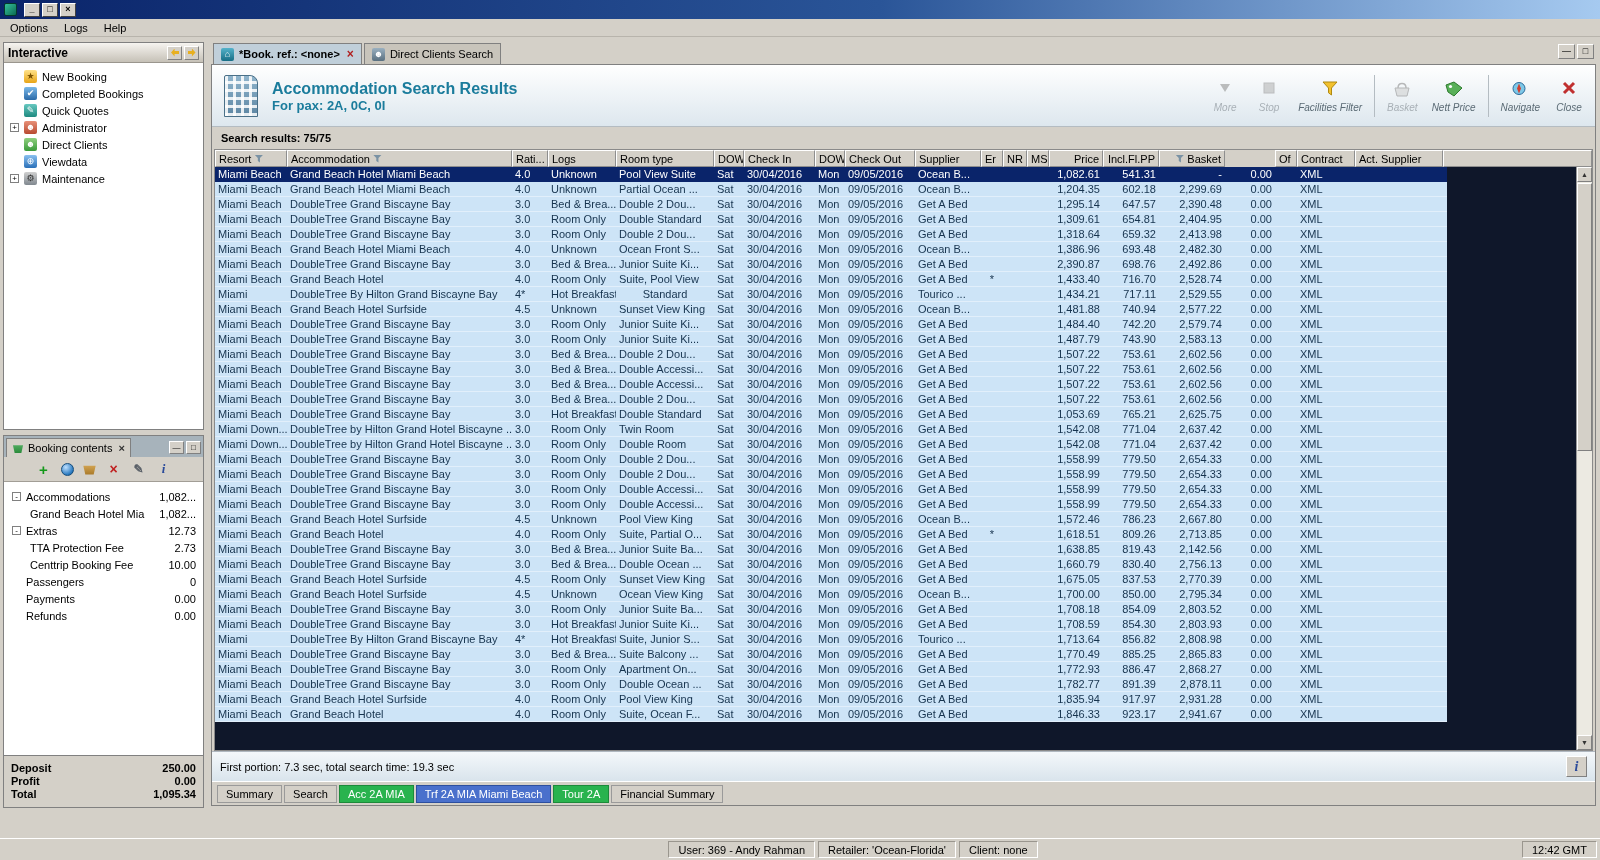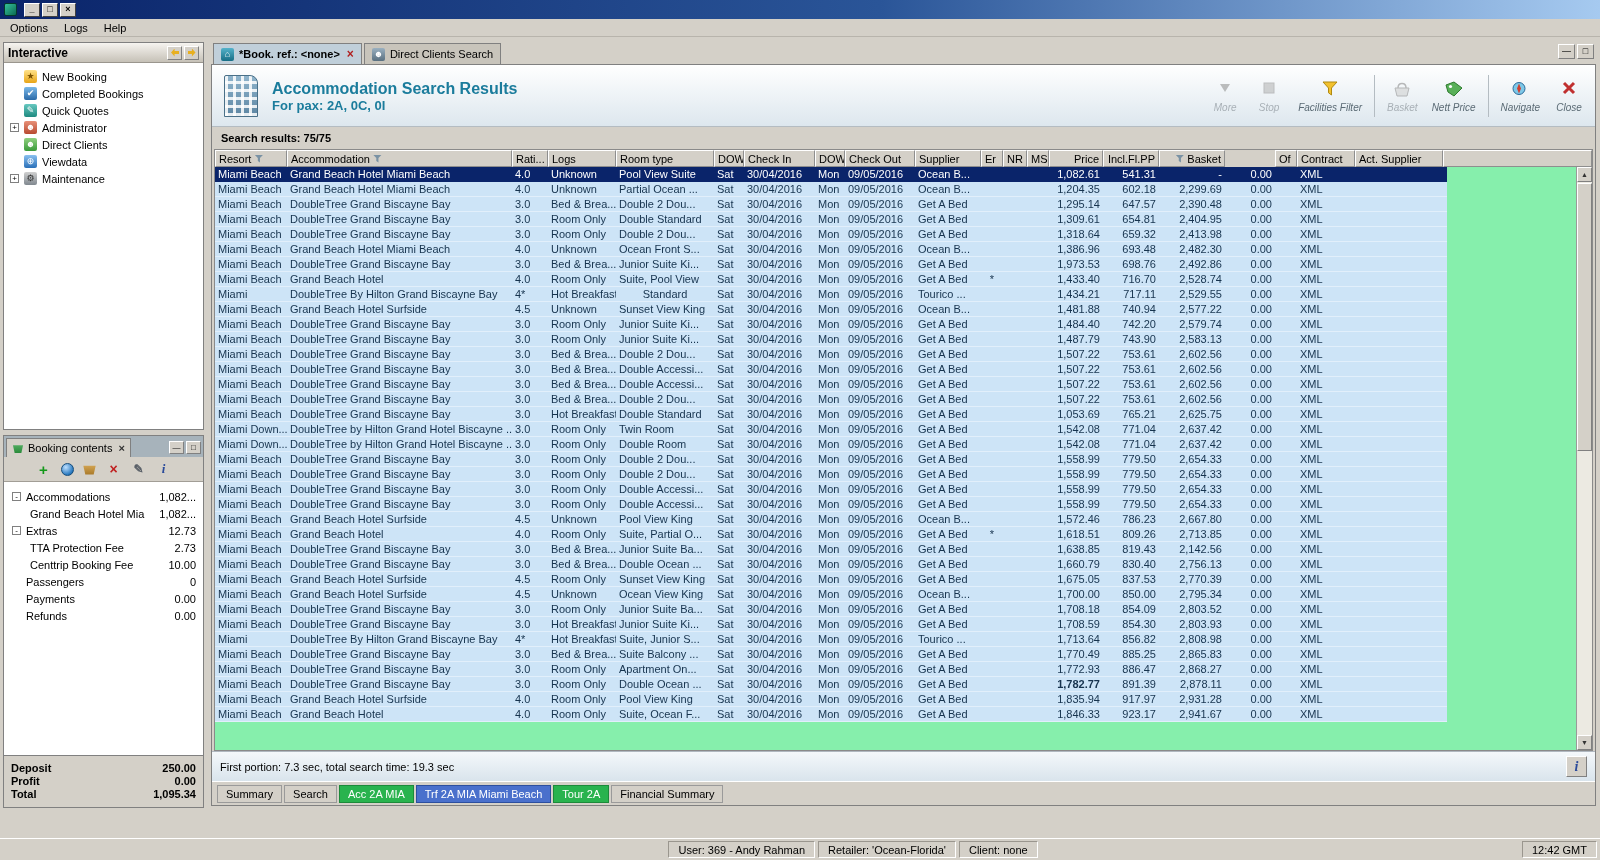--- a/index.html
+++ b/index.html
@@ -98,21 +98,21 @@
   
   .results-bar{height:22px;display:flex;align-items:center;padding-left:9px;font-weight:bold;flex:0 0 22px;}
 
   
   .grid-wrap{flex:1;position:relative;background:#fff;border:1px solid #8a8a8a;margin:0 2px;overflow:hidden;display:flex;flex-direction:column;}
   .grid-header{display:flex;height:17px;flex:0 0 17px;background:#d4d0c8;}
   .gh-cell{border:1px solid;border-color:#fff #8e8e8e #8e8e8e #fff;padding:1px 3px;display:flex;align-items:center;gap:3px;overflow:hidden;white-space:nowrap;flex:0 0 auto;}
   .gh-cell.num{justify-content:flex-end;}
   .gh-fill{flex:1 1 auto;}
   .funnel{width:9px;height:8px;background:#7a92a4;clip-path:polygon(0 0,100% 0,62% 45%,62% 100%,38% 80%,38% 45%);flex:0 0 9px;}
-  .grid-body{flex:1;overflow:hidden;background:#86efac;}
+  .grid-body{flex:1;overflow:hidden;background:#0f172a;}
   .grid-row{display:flex;height:15px;background:#cde4f7;border-bottom:1px solid #e2effb;width:1232px;color:#16334e;}
   .grid-row.selected{background:#0a246a;color:#fff;border-bottom-color:#0a246a;}
   .gr-cell{padding:0 3px;line-height:14px;overflow:hidden;white-space:nowrap;flex:0 0 auto;}
   .gr-cell.num{text-align:right;}
   .gr-cell.center{text-align:center;}
   .vscroll{position:absolute;right:0;top:17px;bottom:0;width:16px;background:#eceae2;border-left:1px solid #9a9a9a;}
   .vs-btn{position:absolute;left:0;width:15px;height:15px;background:#d4d0c8;border:1px solid;border-color:#fff #808080 #808080 #fff;font-size:7px;text-align:center;line-height:13px;color:#333;}
   .vs-up{top:0;} .vs-down{bottom:0;}
   .vs-thumb{position:absolute;left:0;top:16px;width:15px;height:46%;background:#d4d0c8;border:1px solid;border-color:#fff #808080 #808080 #fff;}
 
@@ -581,21 +581,21 @@
                 <span class="gr-cell" style="width: 68px;">Bed &amp; Brea...</span>
                 <span class="gr-cell" style="width: 98px;">Junior Suite Ki...</span>
                 <span class="gr-cell" style="width: 30px;">Sat</span>
                 <span class="gr-cell" style="width: 71px;">30/04/2016</span>
                 <span class="gr-cell" style="width: 30px;">Mon</span>
                 <span class="gr-cell" style="width: 70px;">09/05/2016</span>
                 <span class="gr-cell" style="width: 66px;">Get A Bed</span>
                 <span class="gr-cell center" style="width: 22px;"></span>
                 <span class="gr-cell center" style="width: 24px;"></span>
                 <span class="gr-cell center" style="width: 22px;"></span>
-                <span class="gr-cell num" style="width: 54px;">1,973.53</span>
+                <span class="gr-cell num" style="width: 54px;">2,390.87</span>
                 <span class="gr-cell num" style="width: 56px;">698.76</span>
                 <span class="gr-cell num" style="width: 66px;">2,492.86</span>
                 <span class="gr-cell num" style="width: 50px;">0.00</span>
                 <span class="gr-cell" style="width: 22px;"></span>
                 <span class="gr-cell" style="width: 58px;">XML</span>
                 <span class="gr-cell" style="width: 88px;"></span>
               </div>
               <div class="grid-row">
                 <span class="gr-cell" style="width: 72px;">Miami Beach</span>
                 <span class="gr-cell" style="width: 225px;">Grand Beach Hotel</span>
@@ -1197,21 +1197,21 @@
                 <span class="gr-cell" style="width: 68px;">Room Only</span>
                 <span class="gr-cell" style="width: 98px;">Double Ocean ...</span>
                 <span class="gr-cell" style="width: 30px;">Sat</span>
                 <span class="gr-cell" style="width: 71px;">30/04/2016</span>
                 <span class="gr-cell" style="width: 30px;">Mon</span>
                 <span class="gr-cell" style="width: 70px;">09/05/2016</span>
                 <span class="gr-cell" style="width: 66px;">Get A Bed</span>
                 <span class="gr-cell center" style="width: 22px;"></span>
                 <span class="gr-cell center" style="width: 24px;"></span>
                 <span class="gr-cell center" style="width: 22px;"></span>
-                <span class="gr-cell num" style="width: 54px; font-weight: bold;">1,782.77</span>
+                <span class="gr-cell num" style="width: 54px;">1,782.77</span>
                 <span class="gr-cell num" style="width: 56px;">891.39</span>
                 <span class="gr-cell num" style="width: 66px;">2,878.11</span>
                 <span class="gr-cell num" style="width: 50px;">0.00</span>
                 <span class="gr-cell" style="width: 22px;"></span>
                 <span class="gr-cell" style="width: 58px;">XML</span>
                 <span class="gr-cell" style="width: 88px;"></span>
               </div>
               <div class="grid-row">
                 <span class="gr-cell" style="width: 72px;">Miami Beach</span>
                 <span class="gr-cell" style="width: 225px;">Grand Beach Hotel Surfside</span>

